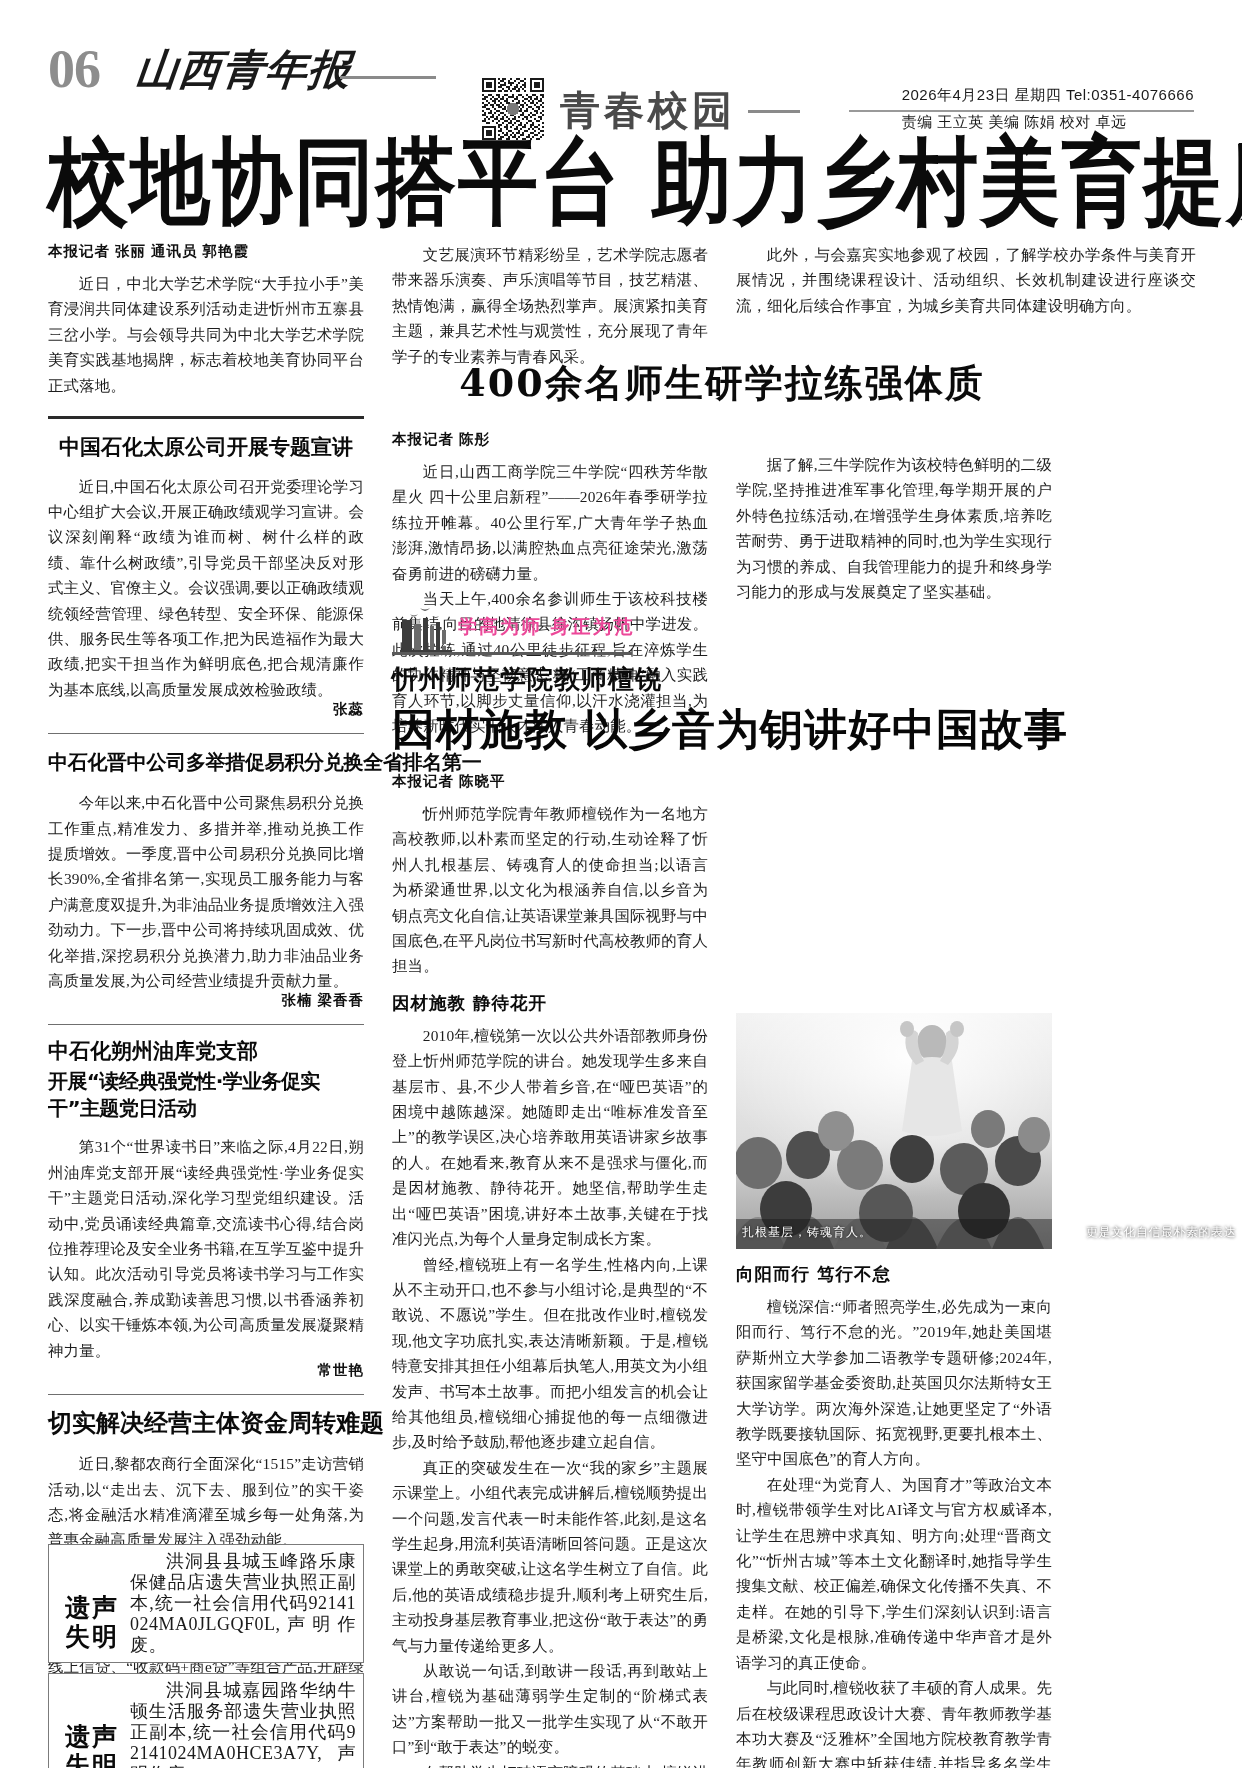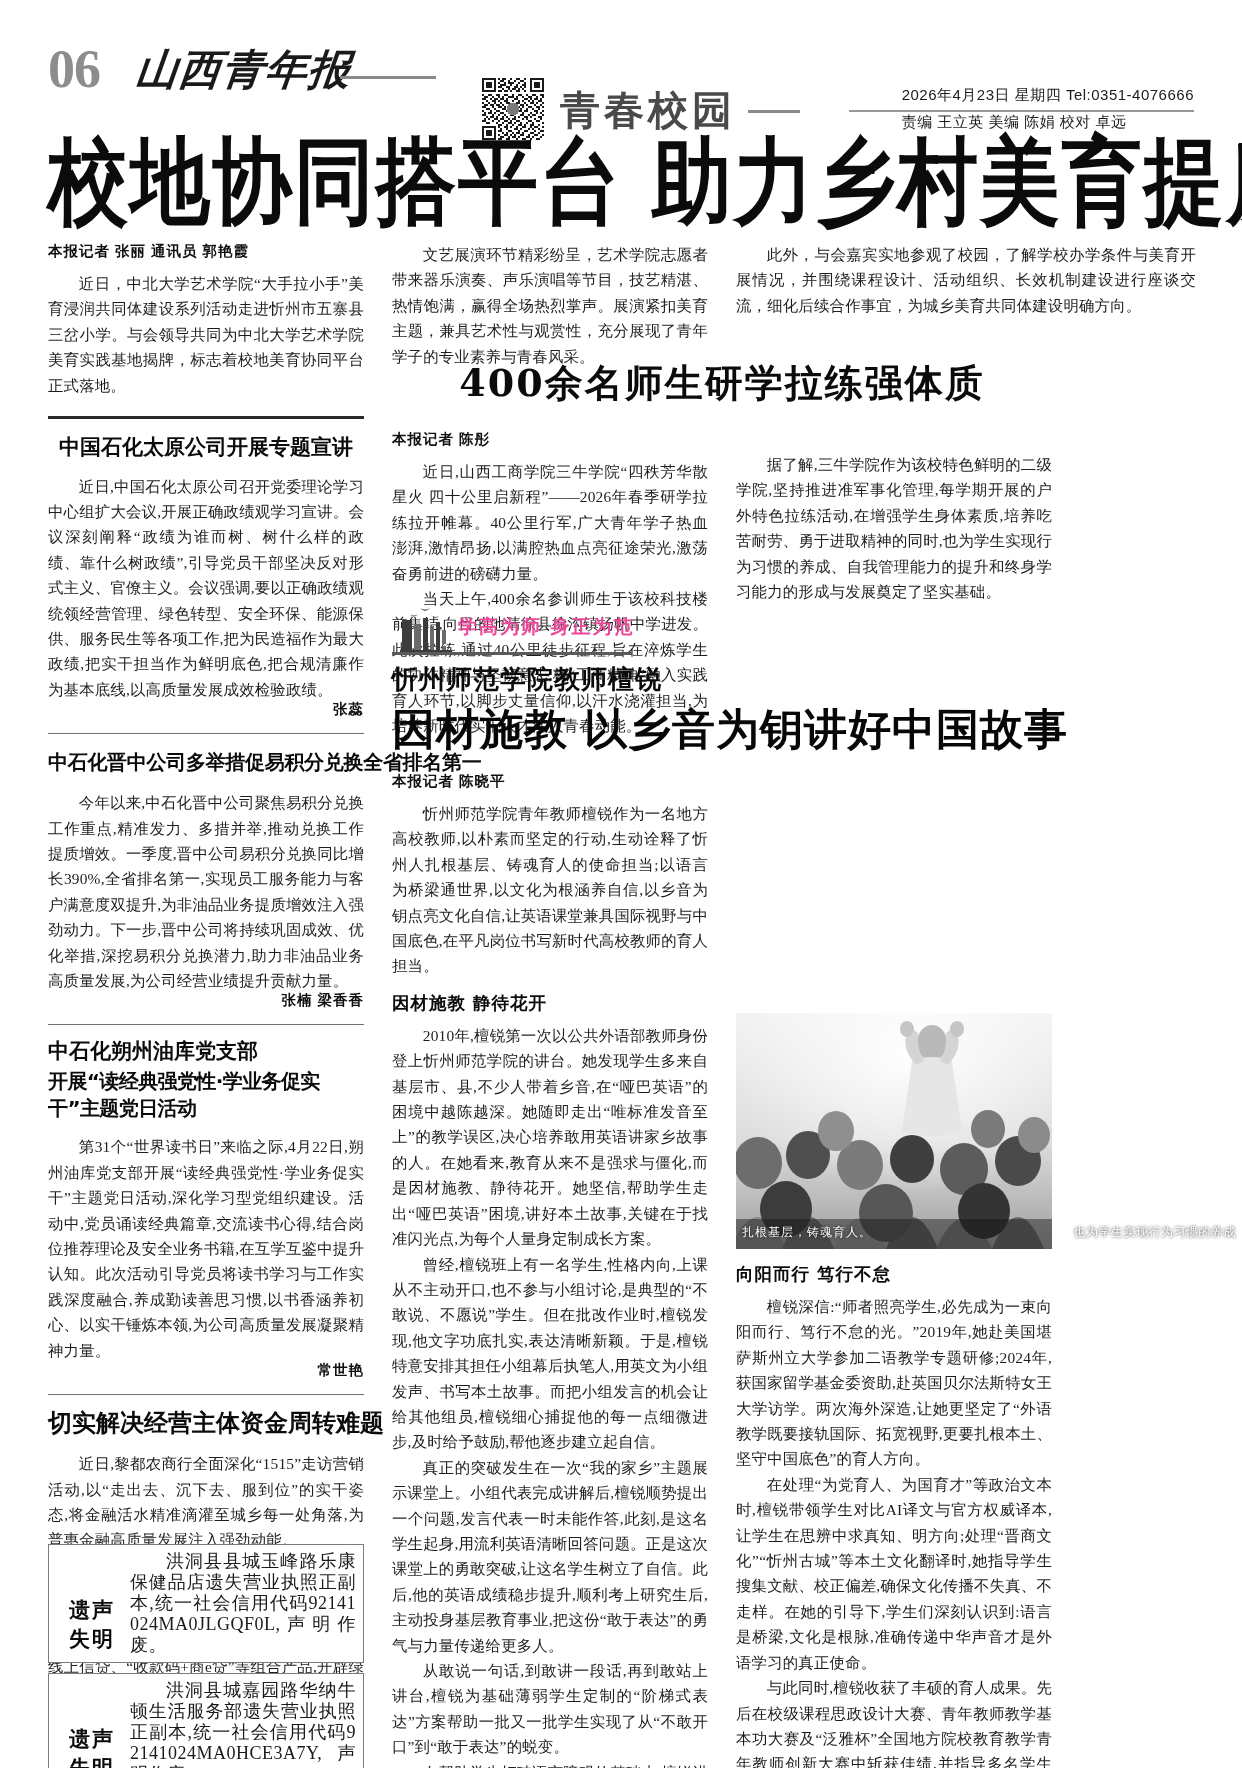--- a/index.html
+++ b/index.html
@@ -193,23 +193,23 @@
   .notice{
     border:1px solid #7b7b7b;
     display:flex;align-items:center;
     padding:6px 7px 6px 5px;
     margin-bottom:10px;
     box-sizing:border-box;
     background:#fff;
   }
   .notice-tag{
     flex:0 0 auto;
-    font-family:Liberation Sans, sans-serif;
+    font-family:Liberation Mono, monospace;
     font-weight:bold;
-    font-size:21px;
+    font-size:25px;
     line-height:29px;
     letter-spacing:2px;
     color:#0a0a0a;
     width:76px;
     text-align:center;
     white-space:pre;
     margin-top:41px;
   }
   .notice-body{
     flex:1 1 auto;
@@ -646,21 +646,21 @@
         <ellipse cx="150" cy="200" rx="27" ry="29" fill="#575757"></ellipse>
         <ellipse cx="248" cy="198" rx="26" ry="28" fill="#343434"></ellipse>
         <ellipse cx="100" cy="118" rx="18" ry="20" fill="#8f8f8f"></ellipse>
         <ellipse cx="252" cy="116" rx="17" ry="19" fill="#7a7a7a"></ellipse>
         <ellipse cx="298" cy="122" rx="16" ry="18" fill="#8b8b8b"></ellipse>
       </g>
       <rect x="0" y="206" width="316" height="30" fill="rgba(20,20,20,0.45)"></rect>
     </svg>
   </div>
   <div class="cap-left">扎根基层，铸魂育人。</div>
-  <div class="cap-right">也为学生实现行为习惯的养成</div>
+  <div class="cap-right">更是文化自信最朴素的表达</div>
 
   <div style="position:absolute;left:736px;top:1262px;width:316px;">
     <div class="sub3" style="margin-top:0;">向阳而行 笃行不怠</div>
     <p class="body">檀锐深信:“师者照亮学生,必先成为一束向阳而行、笃行不怠的光。”2019年,她赴美国堪萨斯州立大学参加二语教学专题研修;2024年,获国家留学基金委资助,赴英国贝尔法斯特女王大学访学。两次海外深造,让她更坚定了“外语教学既要接轨国际、拓宽视野,更要扎根本土、坚守中国底色”的育人方向。</p>
     <p class="body">在处理“为党育人、为国育才”等政治文本时,檀锐带领学生对比AI译文与官方权威译本,让学生在思辨中求真知、明方向;处理“晋商文化”“忻州古城”等本土文化翻译时,她指导学生搜集文献、校正偏差,确保文化传播不失真、不走样。在她的引导下,学生们深刻认识到:语言是桥梁,文化是根脉,准确传递中华声音才是外语学习的真正使命。</p>
     <p class="body">与此同时,檀锐收获了丰硕的育人成果。先后在校级课程思政设计大赛、青年教师教学基本功大赛及“泛雅杯”全国地方院校教育教学青年教师创新大赛中斩获佳绩,并指导多名学生在“外研杯·国才杯”“外教社·词达人杯”等高水平赛事中获奖,真正实现了以赛促教、以教促学、教学相长。</p>
 
   </div>
 
 </div>

